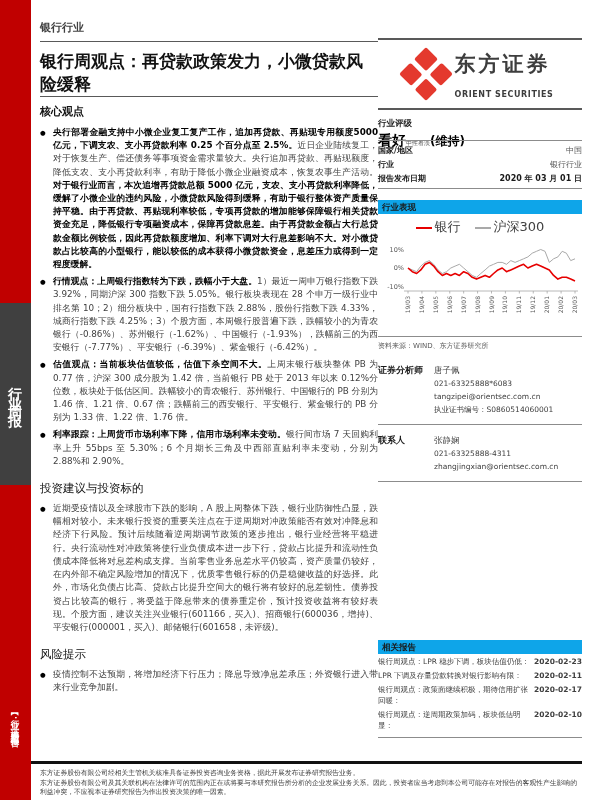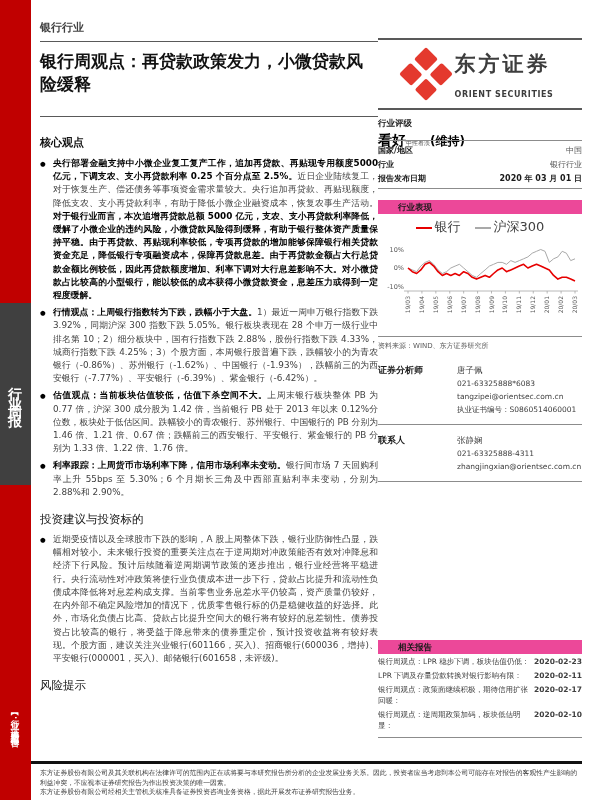--- a/index.html
+++ b/index.html
@@ -34,39 +34,39 @@
   .rate-main { font-size:14px; font-weight:bold; color:#000; }
   .rate-mid { font-size:6px; color:#595959; }
   .rate-keep { font-size:12px; font-weight:bold; color:#000; }
 
   .info-rows { position:absolute; top:144px; left:0; width:204px; }
   .info-row { display:flex; justify-content:space-between; font-size:8px; line-height:14px; }
   .info-row .lbl { color:#1a1a1a; font-weight:bold; }
   .info-row .val { color:#595959; }
   .info-row.date .val { color:#1a1a1a; font-weight:bold; }
 
-  .sec-bar { position:absolute; left:0; width:204px; height:14px; background:#ec4899; font-size:8.5px; font-weight:bold; color:#1a1a1a; line-height:14px; padding-left:20px; }
+  .sec-bar { position:absolute; left:0; width:204px; height:14px; background:#0ea5e9; font-size:8.5px; font-weight:bold; color:#1a1a1a; line-height:14px; padding-left:4px; }
 
   .legend { position:absolute; top:218px; left:0; width:204px; display:flex; justify-content:center; gap:14px; font-size:13px; color:#404040; align-items:center; }
   .legend .sw { display:inline-block; width:16px; height:2px; margin-right:3px; vertical-align:middle; }
 
   .chart { position:absolute; top:231px; left:0; }
   .src-note { position:absolute; top:341px; left:0; width:204px; font-size:7px; color:#595959; }
 
-  .person { position:absolute; left:0; width:204px; display:flex; font-size:7.5px; line-height:13px;gap:23px; }
+  .person { position:absolute; left:0; width:204px; display:flex; font-size:7.5px; line-height:13px; }
   .person .plabel { width:56px; font-weight:bold; font-size:9px; color:#1a1a1a; flex:none; }
   .person .pbody div { color:#404040; }
   .person .pbody .pname { font-size:8.5px; }
 
   .reports { position:absolute; top:656px; left:0; width:204px; font-size:7.5px; line-height:11px; }
   .rep-item { position:relative; padding-right:50px; margin-bottom:3px; color:#404040; }
   .rep-date { position:absolute; right:0; top:0; font-weight:bold; color:#404040; }
 
   
-  .main { position:absolute; left:40px; top:116px; width:338px; border-top:1.5px solid #595959; padding-top:18px; }
+  .main { position:absolute; left:40px; top:96px; width:338px; border-top:1.5px solid #595959; padding-top:7px; }
   .h-core { font-size:11px; font-weight:bold; color:#111; margin-bottom:7px; }
   .h-sec  { font-size:11.5px; font-weight:normal; color:#111; margin:13px 0 6px 0; }
   ul.blist { list-style:none; }
   ul.blist li { position:relative; padding-left:13px; font-size:8.8px; line-height:13.2px; text-align:justify; margin-bottom:4px; color:#3f3f3f; }
   ul.blist li::before { content:"●"; position:absolute; left:0; top:1px; font-size:6.5px; color:#000; }
   ul.blist b { color:#000; }
 
   
   .foot-rule { position:absolute; left:31px; top:761px; width:551px; height:3px; background:#111; }
   .disclaimer { position:absolute; left:40px; top:769px; width:542px; font-size:6.8px; line-height:9.6px; color:#3f3f3f; }
@@ -208,19 +208,22 @@
       <li><b>估值观点：当前板块估值较低，估值下杀空间不大。</b><span>上周末银行板块整体 PB 为 0.77 倍，沪深 300 成分股为 1.42 倍，当前银行 PB 处于 2013 年以来 0.12%分位数，板块处于低估区间。跌幅较小的青农银行、苏州银行、中国银行的 PB 分别为 1.46 倍、1.21 倍、0.67 倍；跌幅前三的西安银行、平安银行、紫金银行的 PB 分别为 1.33 倍、1.22 倍、1.76 倍。</span></li>
       <li><b>利率跟踪：上周货币市场利率下降，信用市场利率未变动。</b><span>银行间市场 7 天回购利率上升 55bps 至 5.30%；6 个月期长三角及中西部直贴利率未变动，分别为 2.88%和 2.90%。</span></li>
     </ul>
 
   <div class="h-sec">投资建议与投资标的</div>
   <ul class="blist" id="invest-bullets">
       <li><span>近期受疫情以及全球股市下跌的影响，A 股上周整体下跌，银行业防御性凸显，跌幅相对较小。未来银行投资的重要关注点在于逆周期对冲政策能否有效对冲降息和经济下行风险。预计后续随着逆周期调节政策的逐步推出，银行业经营将平稳进行。央行流动性对冲政策将使行业负债成本进一步下行，贷款占比提升和流动性负债成本降低将对息差构成支撑。当前零售业务息差水平仍较高，资产质量仍较好，在内外部不确定风险增加的情况下，优质零售银行标的仍是稳健收益的好选择。此外，市场化负债占比高、贷款占比提升空间大的银行将有较好的息差韧性。债券投资占比较高的银行，将受益于降息带来的债券重定价，预计投资收益将有较好表现。个股方面，建议关注兴业银行(601166，买入)、招商银行(600036，增持)、平安银行(000001，买入)、邮储银行(601658，未评级)。</span></li>
     </ul>
 
   <div class="h-sec">风险提示</div>
+  <ul class="blist" id="risk-bullets">
+      <li><span>疫情控制不达预期，将增加经济下行压力；降息导致净息差承压；外资银行进入带来行业竞争加剧。</span></li>
+    </ul>
 </div>
 
 <div class="foot-rule"></div>
 <div class="disclaimer">
+  <div>东方证券股份有限公司经相关主管机关核准具备证券投资咨询业务资格，据此开展发布证券研究报告业务。</div>
   <div>东方证券股份有限公司及其关联机构在法律许可的范围内正在或将要与本研究报告所分析的企业发展业务关系。因此，投资者应当考虑到本公司可能存在对报告的客观性产生影响的利益冲突，不应视本证券研究报告为作出投资决策的唯一因素。</div>
-  <div>东方证券股份有限公司经相关主管机关核准具备证券投资咨询业务资格，据此开展发布证券研究报告业务。</div>
 </div>
 
 </body></html>

